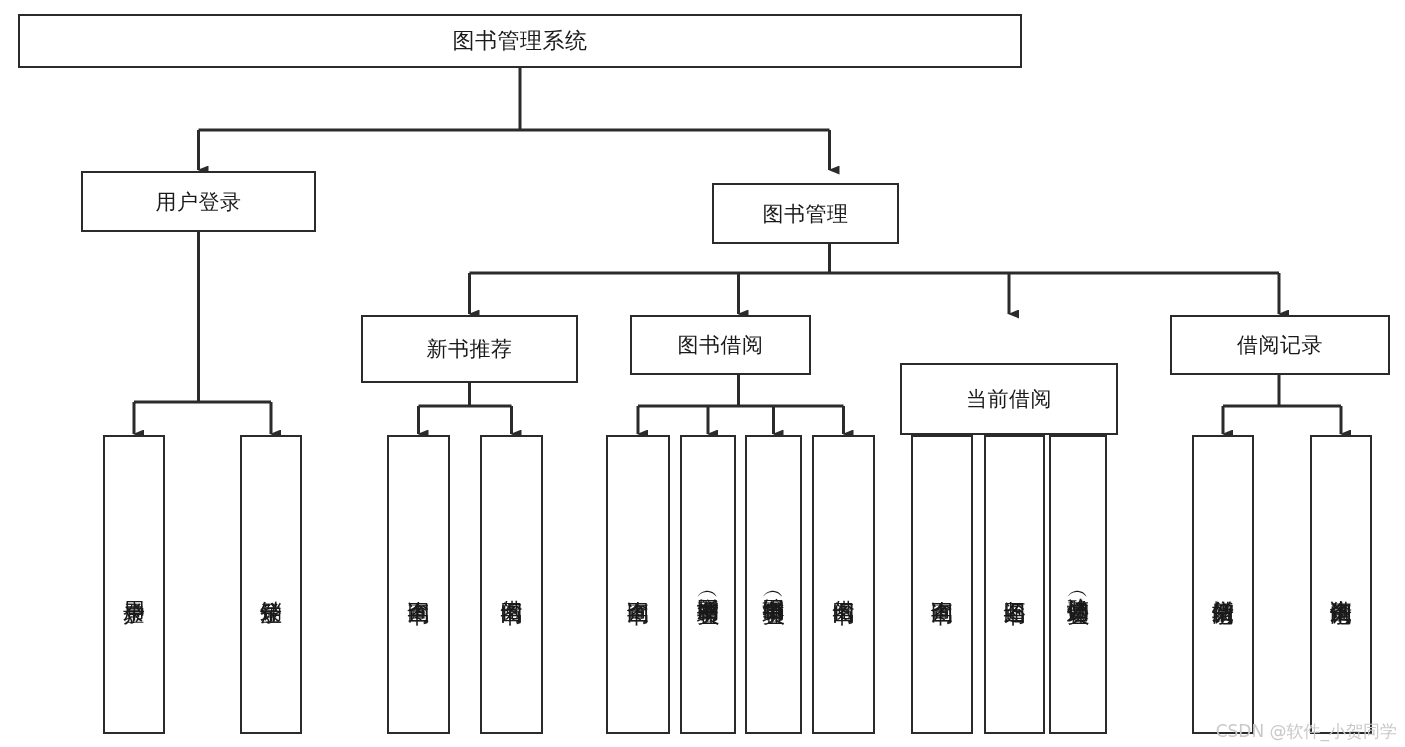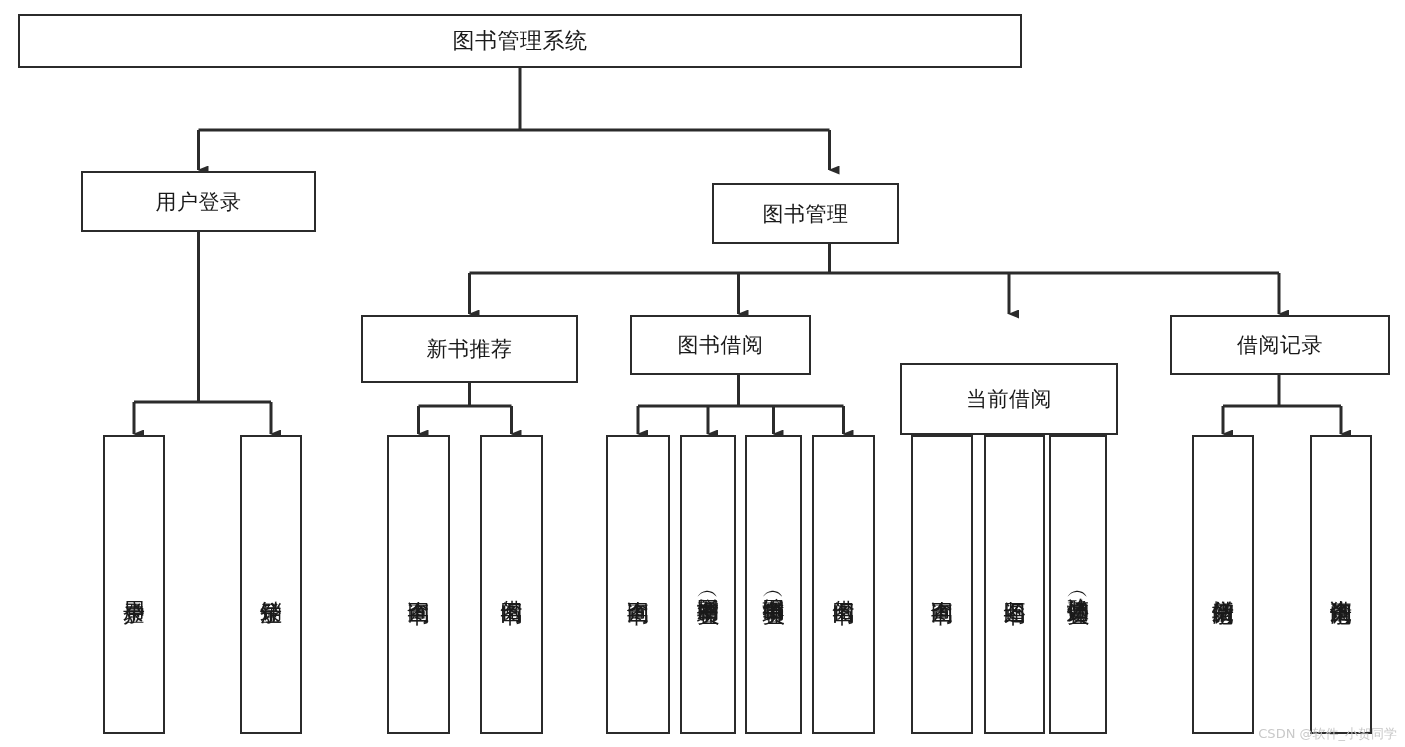--- a/index.html
+++ b/index.html
@@ -51,21 +51,21 @@
   }
   .node.v .vtxt {
     writing-mode: vertical-rl;
     text-orientation: upright;
     display: block;
   }
   .watermark {
     position: absolute;
     right: 8px;
     bottom: 4px;
-    font-size: 13px;
+    font-size: 17px;
     color: #c9c9c9;
     white-space: nowrap;
     z-index: 3;
     font-family: "DejaVu Sans", "Liberation Sans", sans-serif;
   }
 </style>
 </head>
 <body>
 
 <div id="canvas">

